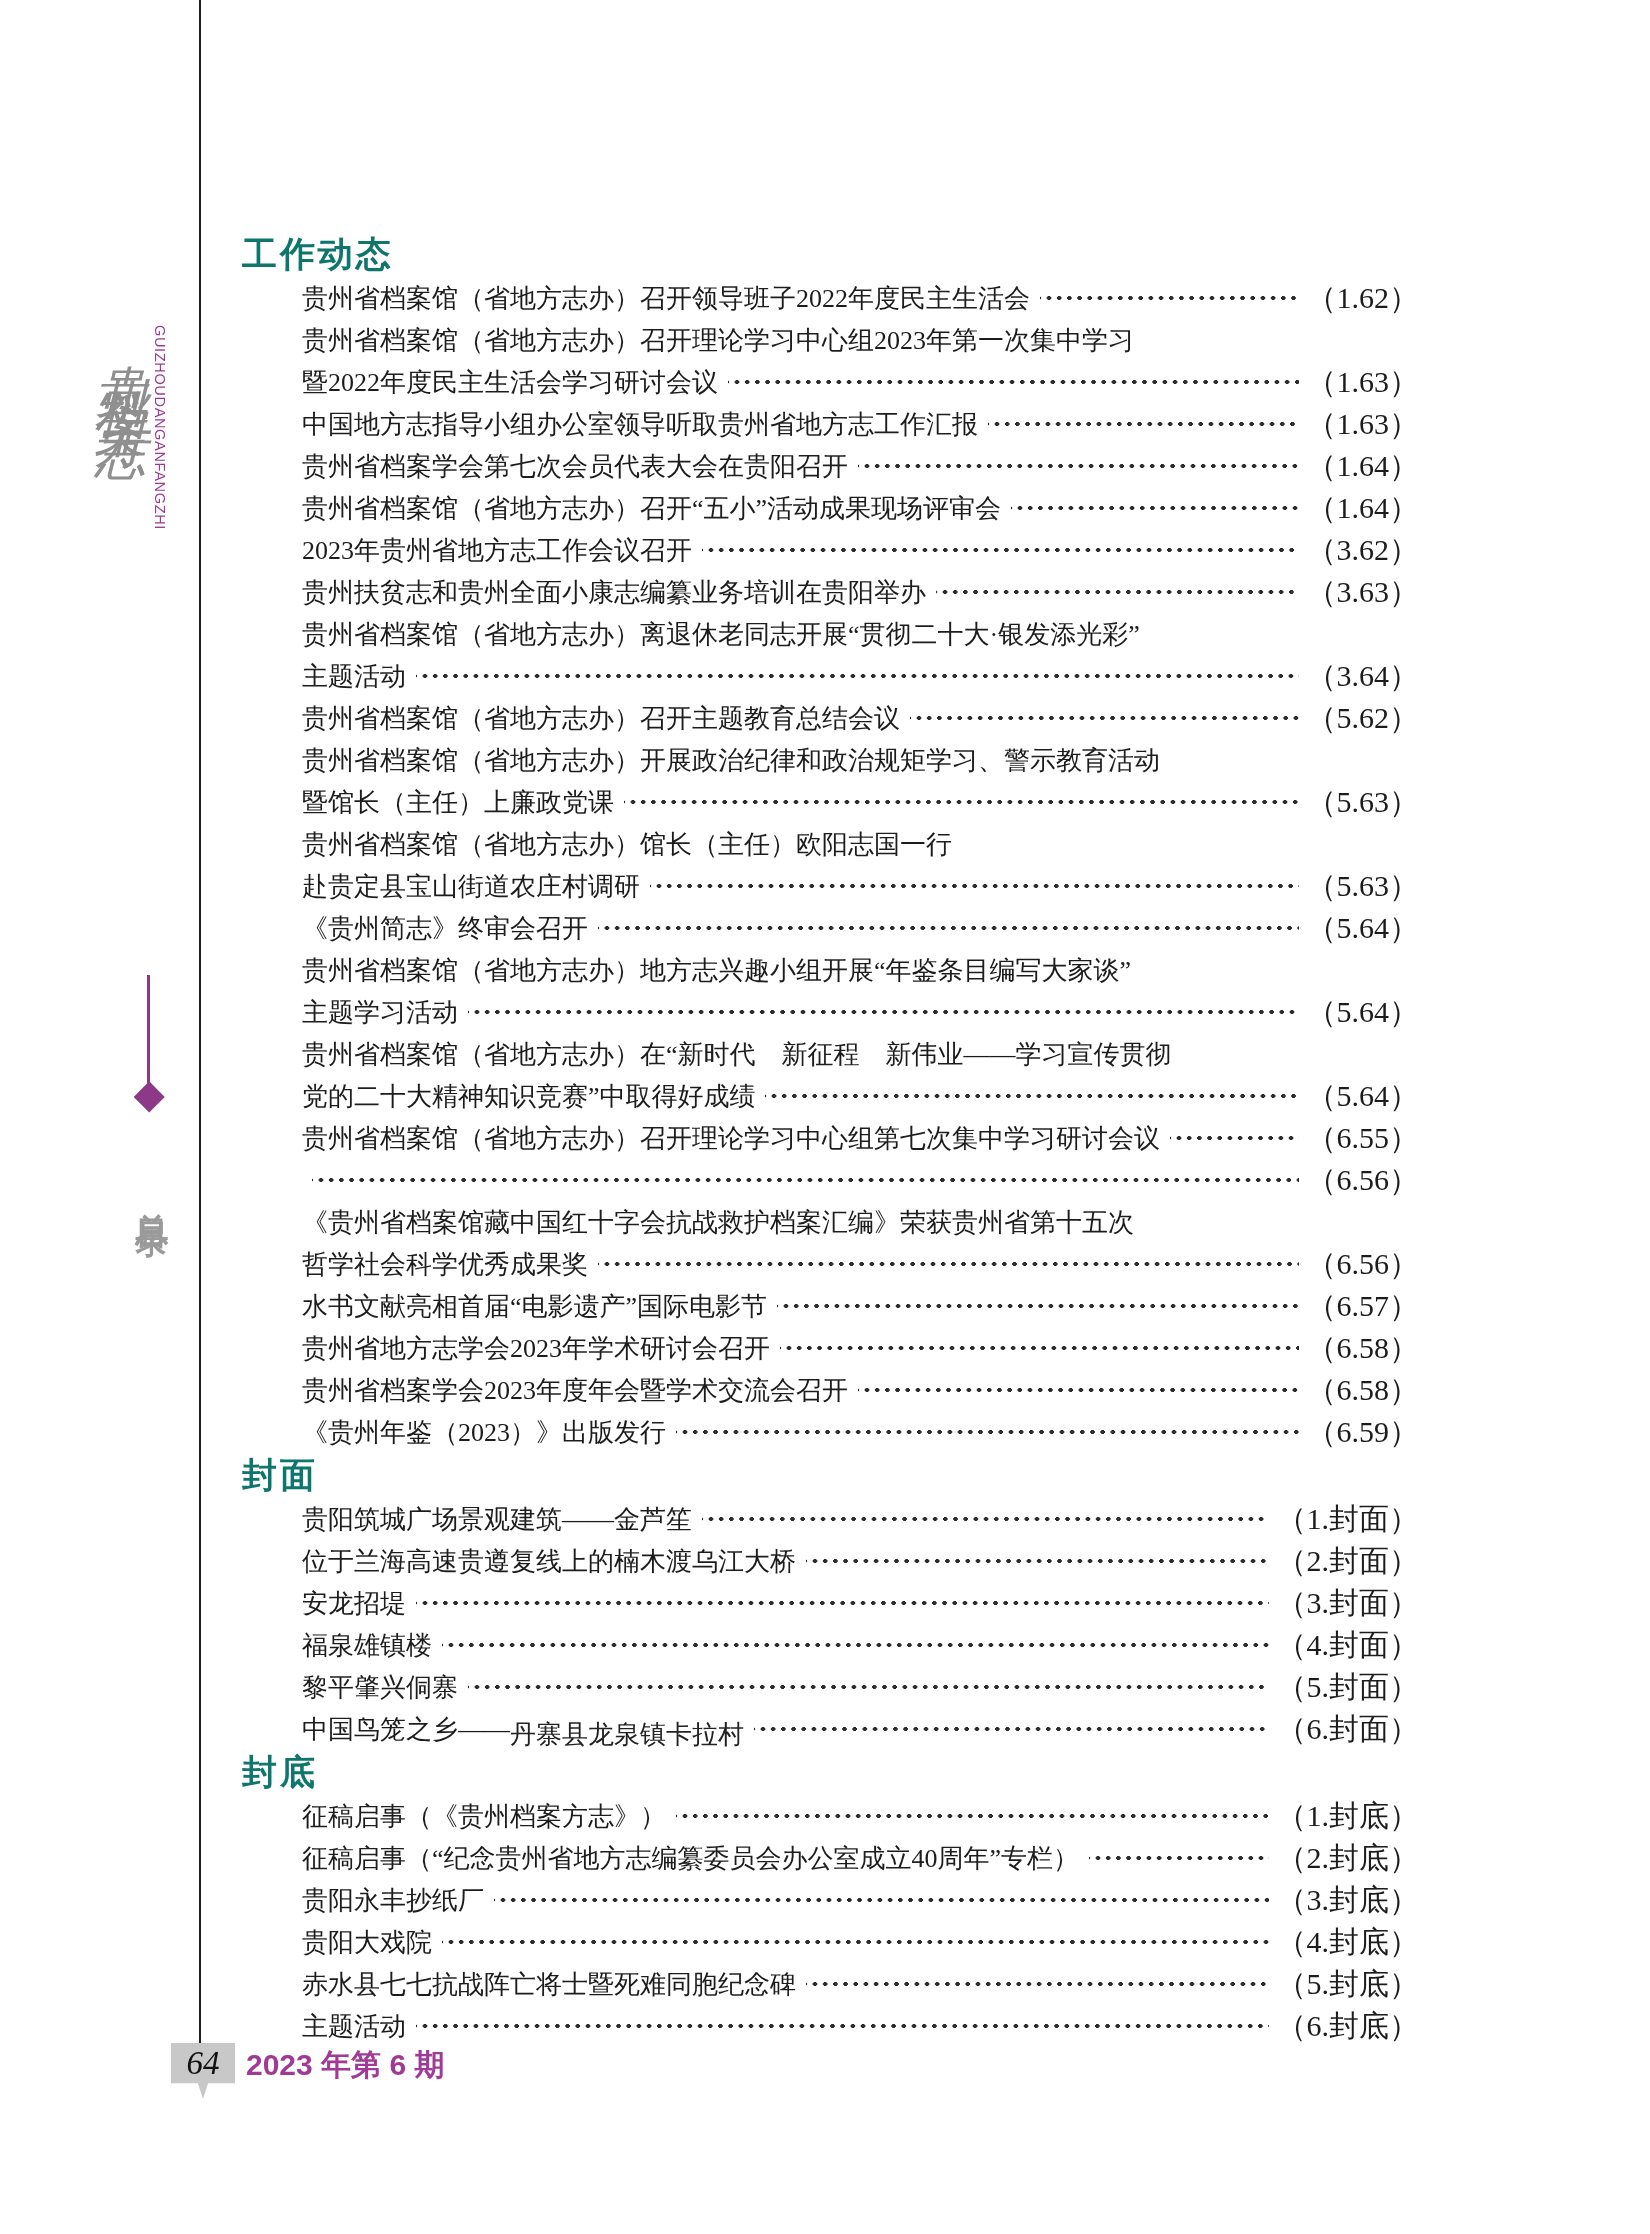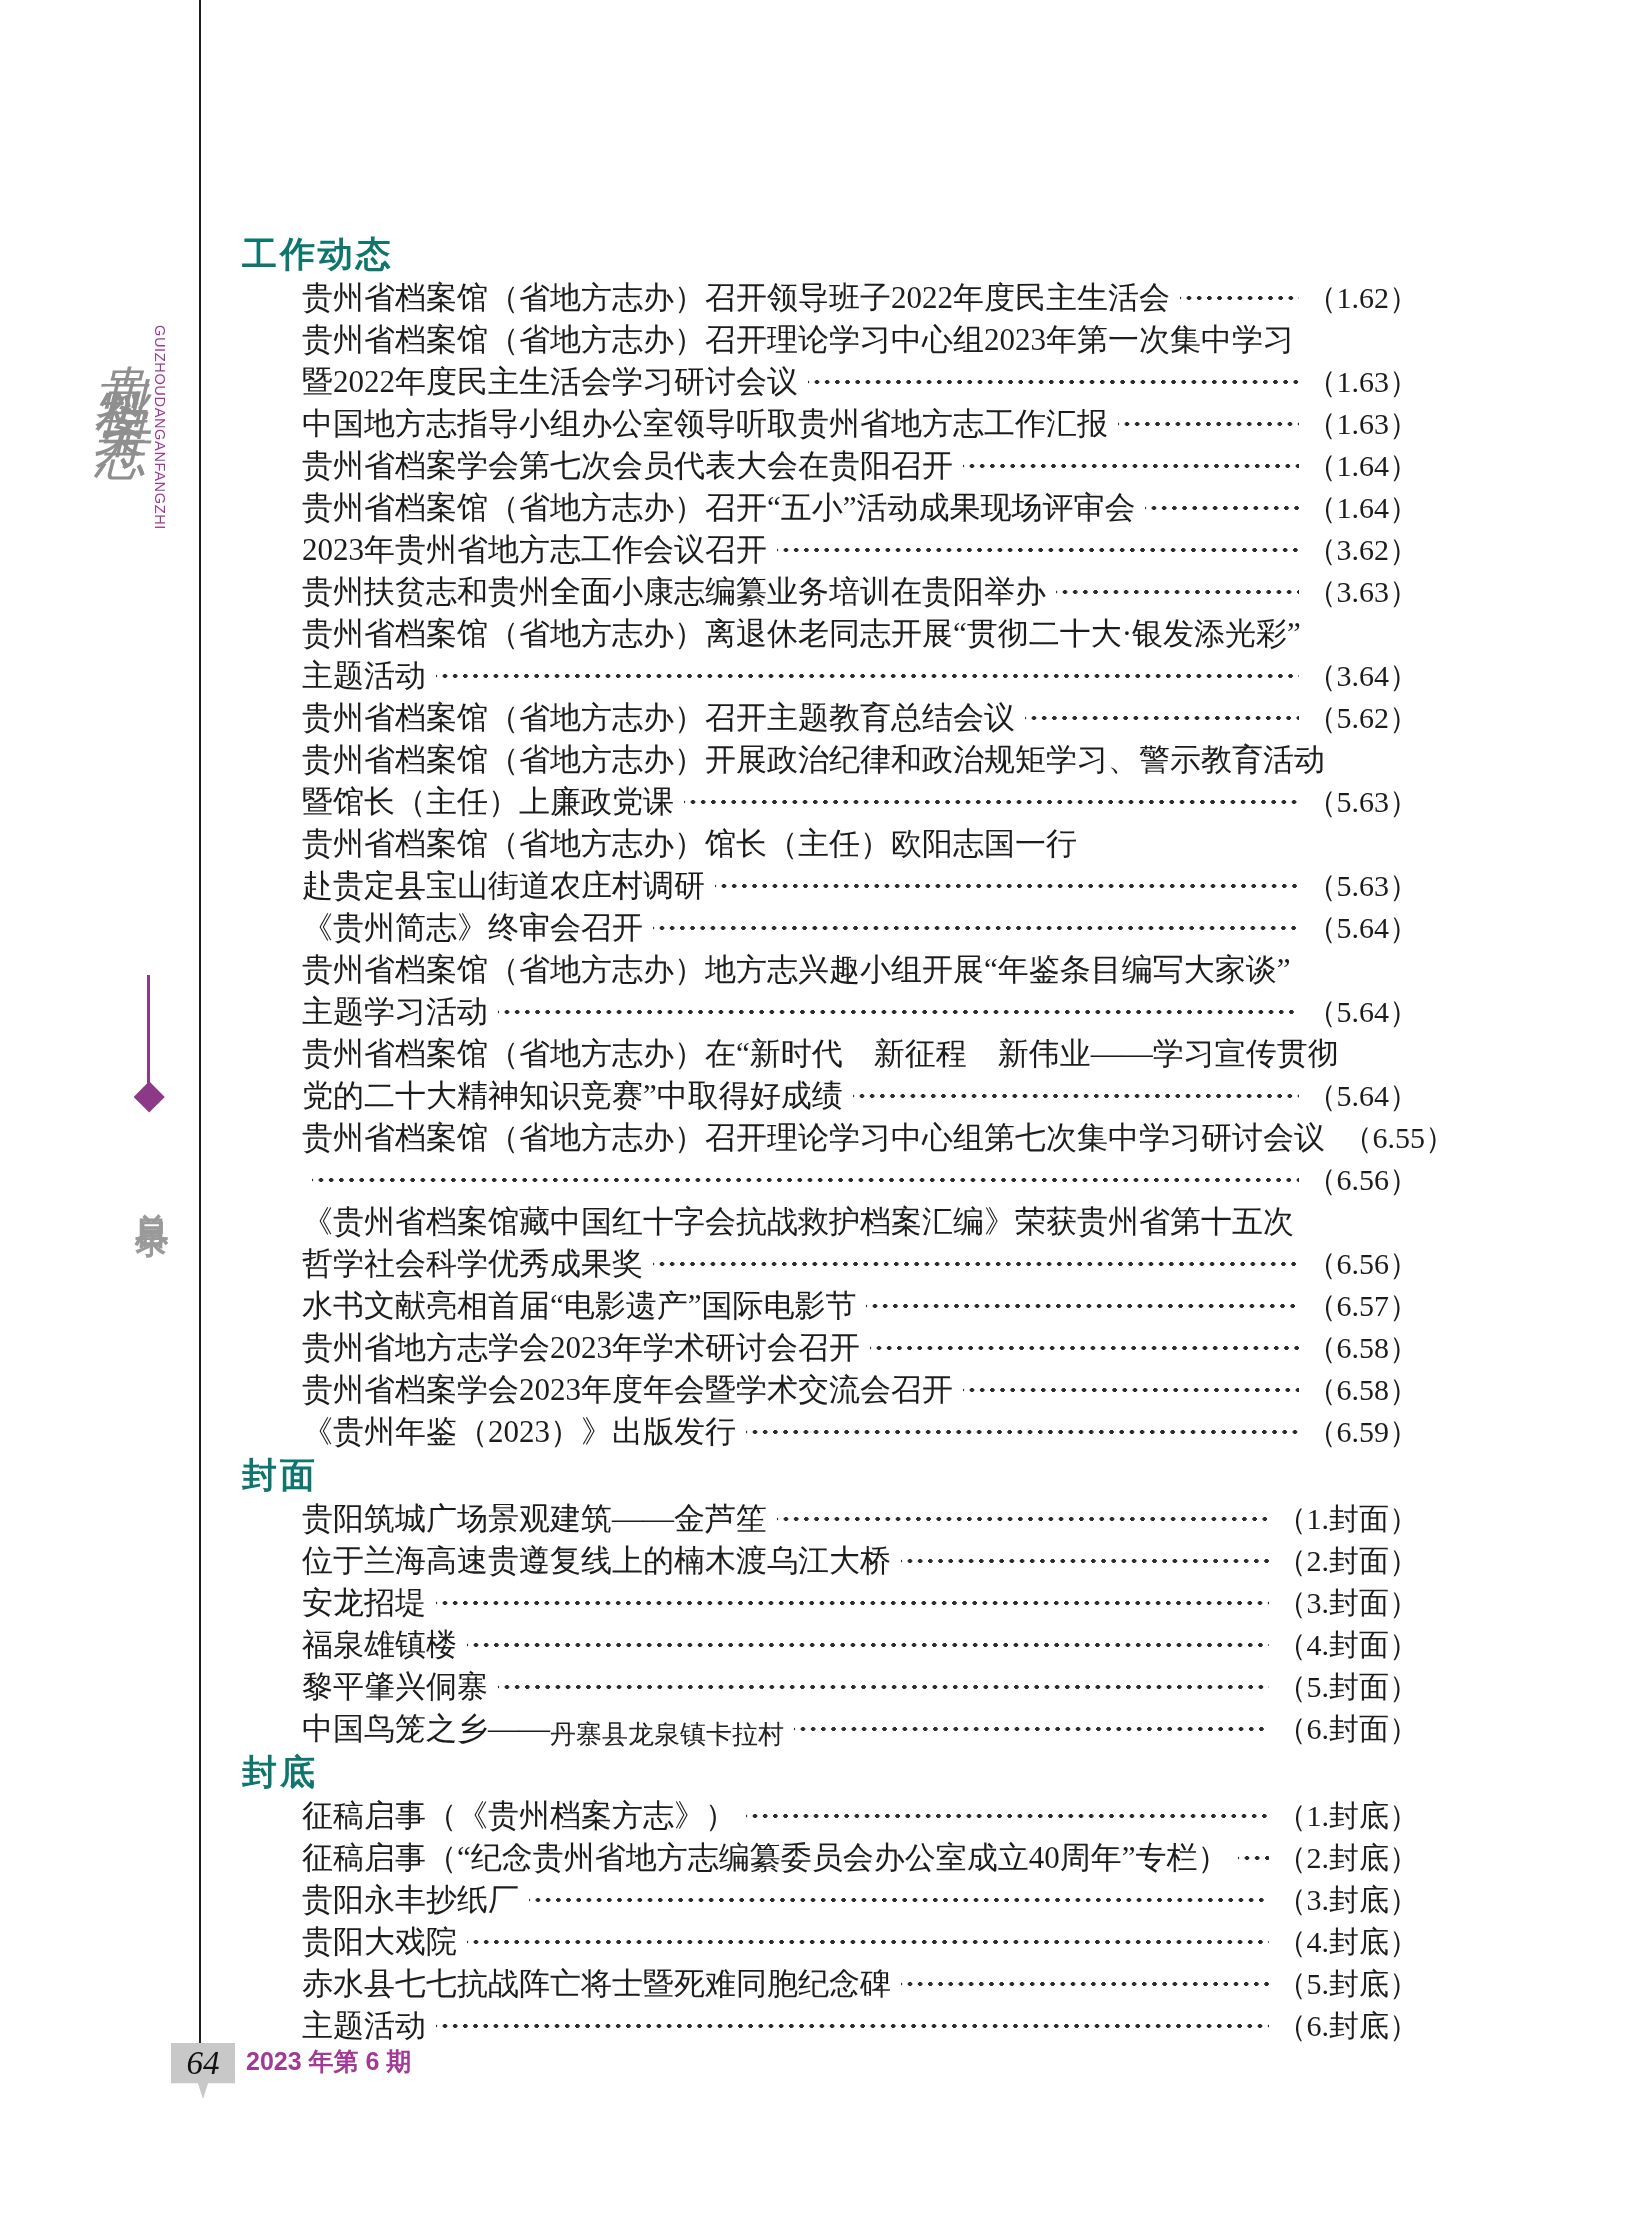--- a/index.html
+++ b/index.html
@@ -23,37 +23,37 @@
     font-family:"Liberation Sans",sans-serif;font-weight:bold;
     font-size:33px;letter-spacing:6.8px;color:#9a9a9a;}
 
   
   main{position:absolute;left:242px;top:232px;right:231px;}
   .sec-heading{height:45px;display:flex;align-items:center;
     font-family:"Liberation Sans",sans-serif;font-weight:bold;
     font-size:35px;letter-spacing:2.9px;color:#0f766e;}
   .sec-heading.later{margin-top:0;}
   .row{height:42px;display:flex;align-items:center;padding-left:60px;}
-  .row .t{flex-shrink:0;font-size:31px;white-space:nowrap;}
+  .row .t{flex-shrink:0;font-size:26px;white-space:nowrap;}
   .row .t2{flex-shrink:0;font-size:26px;white-space:nowrap;color:#222;margin-top:10px;}
   .row .leader{flex:1 1 auto;min-width:0;height:100%;margin:0 7.8px 0 9.8px;
     background-image:radial-gradient(circle,#2b2b2b 2px,transparent 2.3px);
     background-size:10.2px 42px;background-repeat:repeat-x;background-position:3.9px 55%;}
   .row .spacer{flex:1 1 auto;min-width:0;}
   .row .pg{flex-shrink:0;font-size:30px;white-space:nowrap;}
 
   
   .page-tab{position:absolute;left:171px;top:2043px;width:64px;height:56px;
     background:#c8c8c8;
     clip-path:polygon(0 0,100% 0,100% 72%,58% 72%,50% 100%,42% 72%,0 72%);
     display:flex;justify-content:center;align-items:flex-start;}
   .page-tab span{font-family:"Liberation Serif",serif;font-size:33px;color:#111;line-height:41px;font-style:italic;}
   .issue{position:absolute;left:246px;top:2045px;
     font-family:"Liberation Sans",sans-serif;font-weight:bold;
-    font-size:25px;color:#a03a96;}
+    font-size:30px;color:#a03a96;}
 </style>
 </head>
 <body>
 
 <div class="page">
 
   <aside>
     <div class="calligraphy">贵州档案方志</div>
     <div class="brand-latin">GUIZHOUDANGANFANGZHI</div>
     <div class="accent-line"></div>

